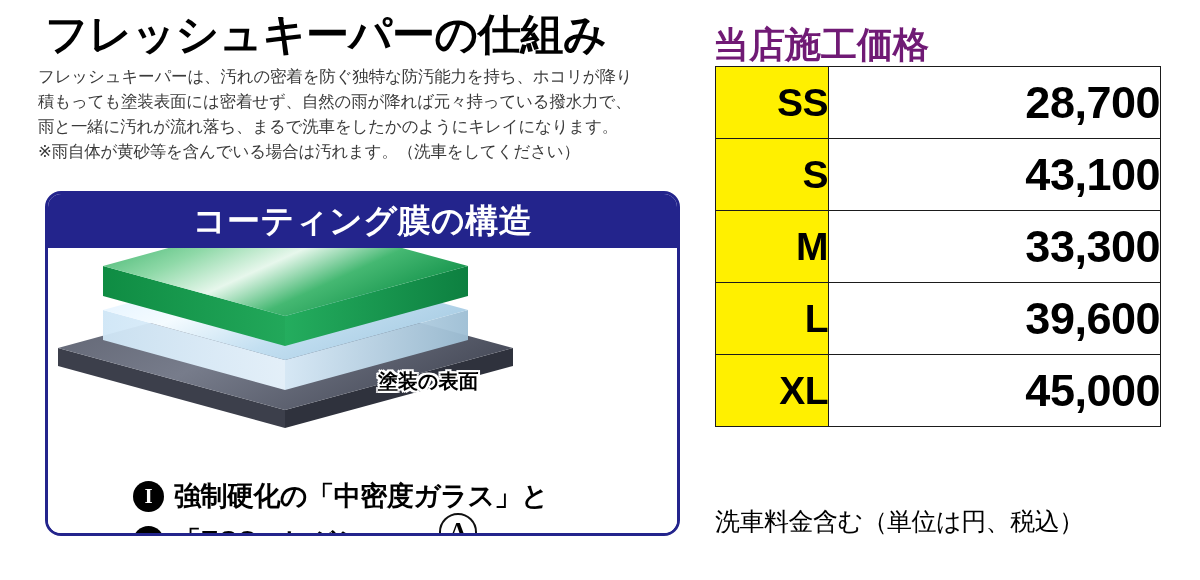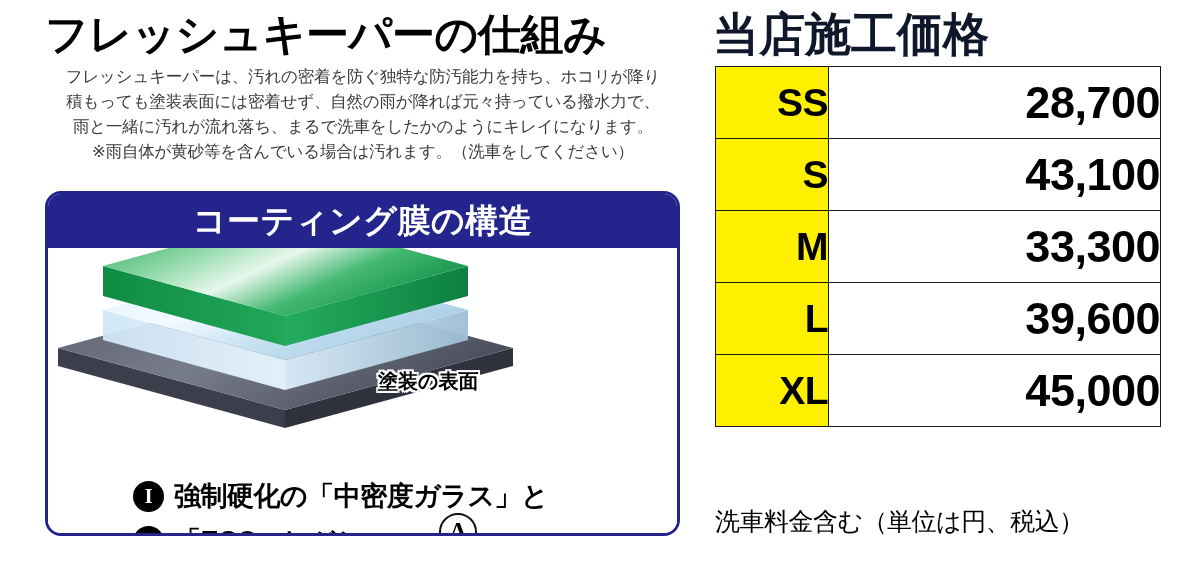--- a/index.html
+++ b/index.html
@@ -38,21 +38,21 @@
 
   #intro-text {
     position: absolute;
     left: 38px; top: 64px;
     width: 650px;
     font-size: 16.5px;
     line-height: 25px;
     color: #3a3a3a;
     letter-spacing: -0.2px;
   }
-  #intro-text .ln { display: block; white-space: nowrap; text-align: center; }
+  #intro-text .ln { display: block; white-space: nowrap; }
 
   
   #structure-panel {
     position: absolute;
     left: 45px; top: 191px;
     width: 635px; height: 345px;
     border: 3px solid #23248c;
     border-radius: 16px;
     background: #ffffff;
     overflow: hidden;
@@ -153,24 +153,24 @@
 
   
   #right-col {
     position: absolute;
     left: 700px; top: 0;
     width: 500px; height: 580px;
   }
 
   #price-heading {
     position: absolute;
-    left: 13px; top: 4px;
-    font-size: 46px;
-    font-weight: bold;
-    color: #0f172a;
+    left: 13px; top: 21px;
+    font-size: 36px;
+    font-weight: bold;
+    color: #701a75;
     letter-spacing: 0px;
     white-space: nowrap;
   }
 
   #price-table {
     position: absolute;
     left: 15px; top: 66px;
     width: 445px;
     border-collapse: collapse;
     table-layout: fixed;

